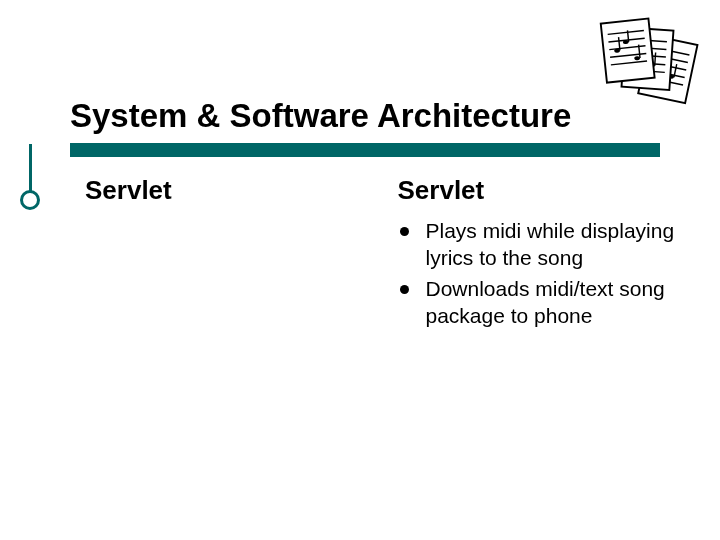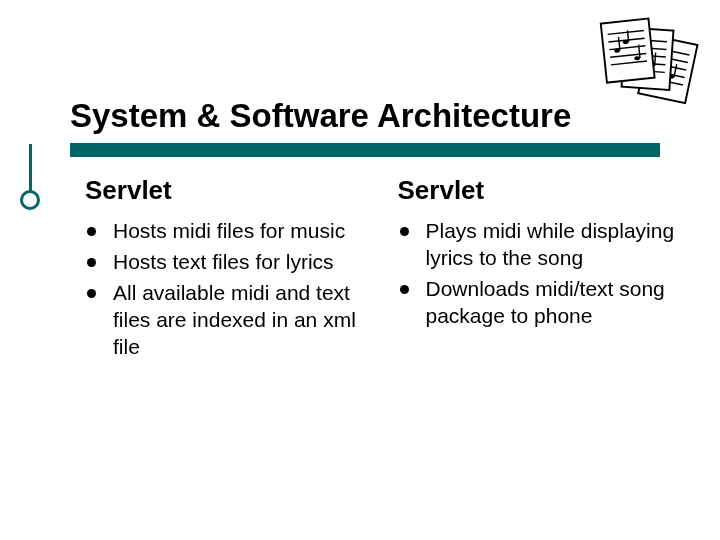--- a/index.html
+++ b/index.html
@@ -153,25 +153,20 @@
   <div class="title-wrap">
     <div class="title">System &amp; Software Architecture</div>
   </div>
   <div class="title-rule"></div>
   <div class="title-line"></div>
   <div class="title-dot"></div>
 
   <div class="columns">
     <div class="col">
       <div class="col-heading">Servlet</div>
-      <ul class="bullets">
-        <li>Hosts midi files for music</li>
-        <li>Hosts text files for lyrics</li>
-        <li>All available midi and text files are indexed in an xml file</li>
-      </ul>
     </div>
     <div class="col">
       <div class="col-heading">Servlet</div>
       <ul class="bullets">
         <li>Plays midi while displaying lyrics to the song</li>
         <li>Downloads midi/text song package to phone</li>
       </ul>
     </div>
   </div>
 

